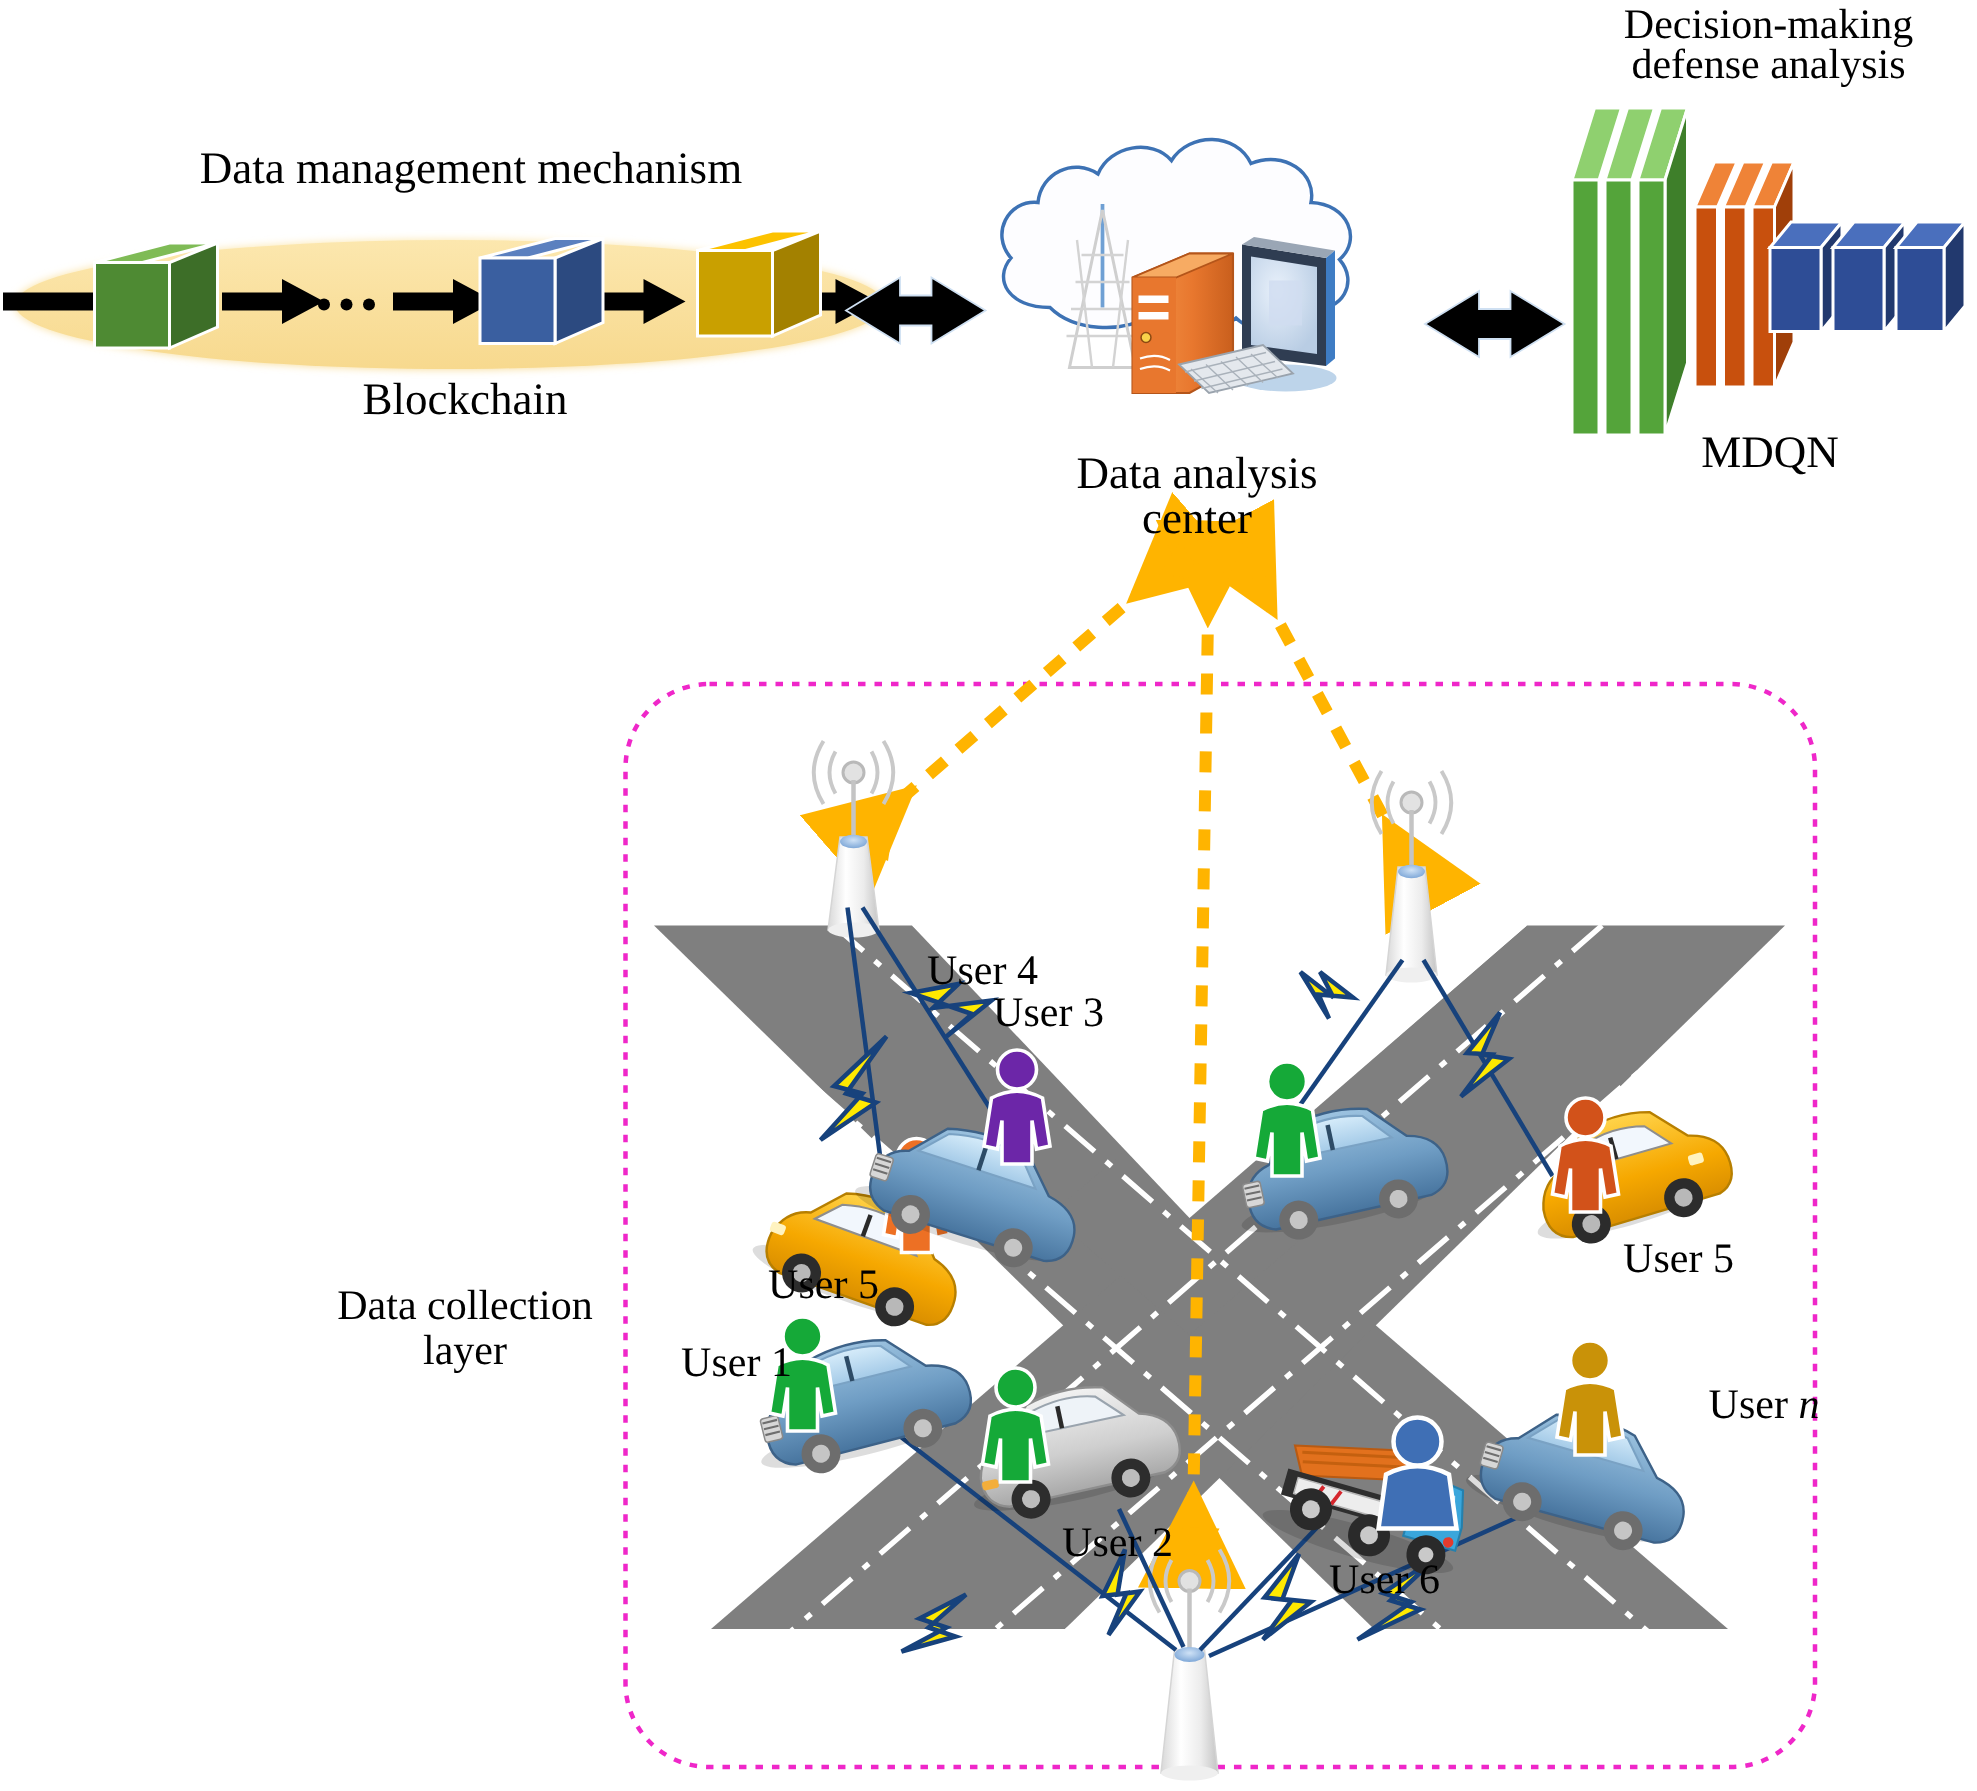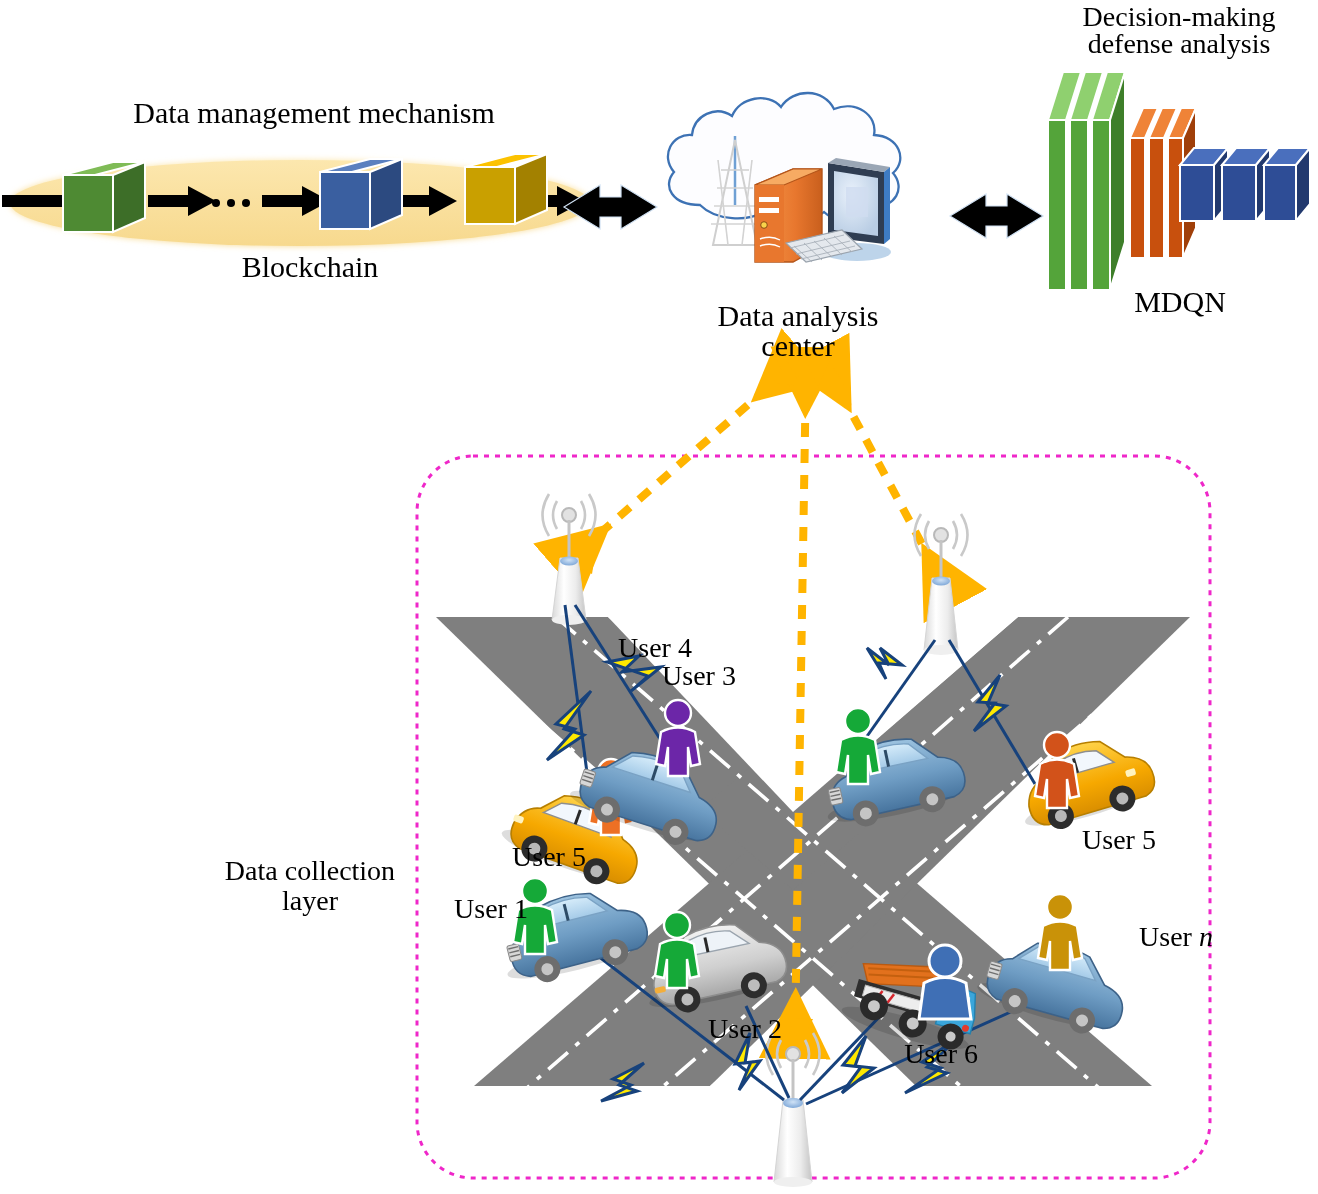--- a/index.html
+++ b/index.html
@@ -527,17 +527,17 @@
   <div class="lbl nosel" style="left:180px;top:855px;width:260px;font-size:28px;">Data collection</div>
 
   <div class="lbl nosel" style="left:1080px;top:285px;width:200px;font-size:30px;">MDQN</div>
   <div class="lbl nosel" style="left:180px;top:885px;width:260px;font-size:28px;">layer</div>
 
   <div class="lbl nosel" style="left:436px;top:893px;width:110px;font-size:28px;">User 1</div>
   <div class="lbl nosel" style="left:690px;top:1013px;width:110px;font-size:28px;">User 2</div>
   <div class="lbl nosel" style="left:644px;top:660px;width:110px;font-size:28px;">User 3</div>
   <div class="lbl nosel" style="left:600px;top:632px;width:110px;font-size:28px;">User 4</div>
   <div class="lbl nosel" style="left:494px;top:841px;width:110px;font-size:28px;">User 5</div>
-  <div class="lbl nosel" style="left:868px;top:1038px;width:110px;font-size:28px;text-align:right;">User 6</div>
+  <div class="lbl nosel" style="left:868px;top:1038px;width:110px;font-size:28px;">User 6</div>
   <div class="lbl nosel" style="left:1064px;top:824px;width:110px;font-size:28px;">User 5</div>
   <div class="lbl nosel" style="left:1108px;top:921px;width:120px;font-size:28px;"><span style="font-style:italic;margin-left:16px;"><span style="font-style:normal">User </span><span style="font-style:italic">n</span></span></div>
 
 </div>
 
 </body></html>

